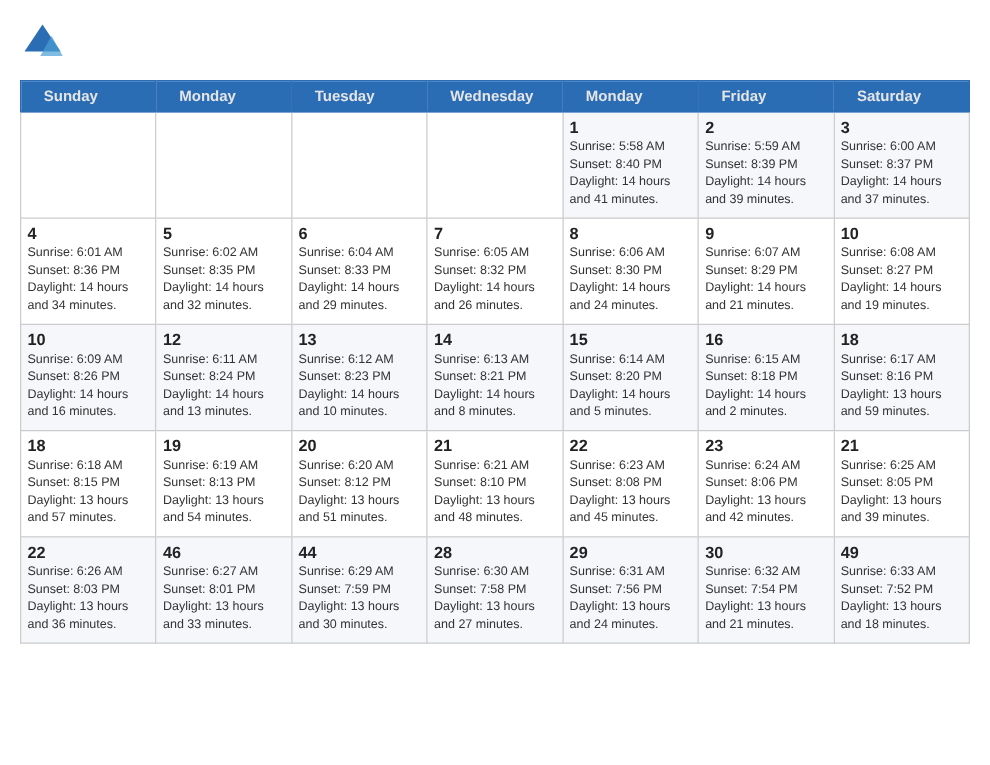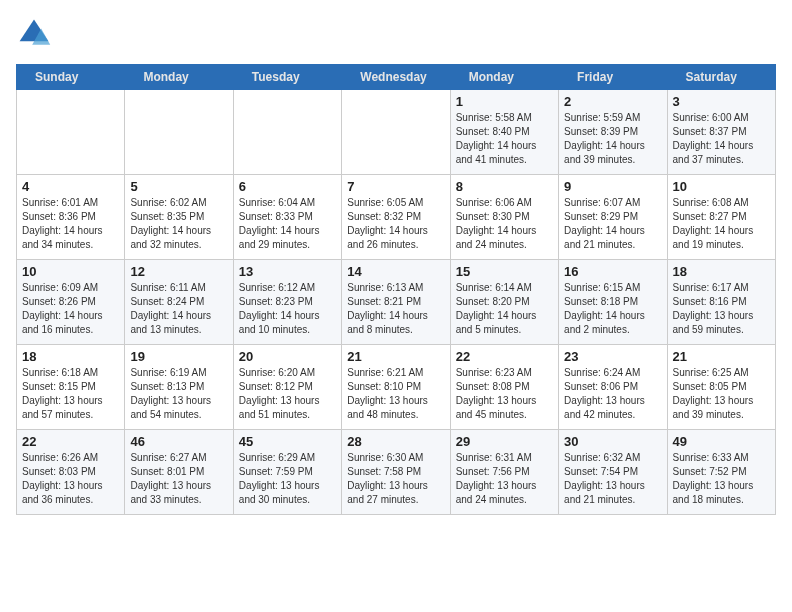--- a/index.html
+++ b/index.html
@@ -240,21 +240,21 @@
       <tr>
         <td>
           <span class="day-number">22</span>
           <div class="day-info">Sunrise: 6:26 AM<br>Sunset: 8:03 PM<br>Daylight: 13 hours and 36 minutes.</div>
         </td>
         <td>
           <span class="day-number">46</span>
           <div class="day-info">Sunrise: 6:27 AM<br>Sunset: 8:01 PM<br>Daylight: 13 hours and 33 minutes.</div>
         </td>
         <td>
-          <span class="day-number">45</span>
+          <span class="day-number">44</span>
           <div class="day-info">Sunrise: 6:29 AM<br>Sunset: 7:59 PM<br>Daylight: 13 hours and 30 minutes.</div>
         </td>
         <td>
           <span class="day-number">28</span>
           <div class="day-info">Sunrise: 6:30 AM<br>Sunset: 7:58 PM<br>Daylight: 13 hours and 27 minutes.</div>
         </td>
         <td>
           <span class="day-number">29</span>
           <div class="day-info">Sunrise: 6:31 AM<br>Sunset: 7:56 PM<br>Daylight: 13 hours and 24 minutes.</div>
         </td>

